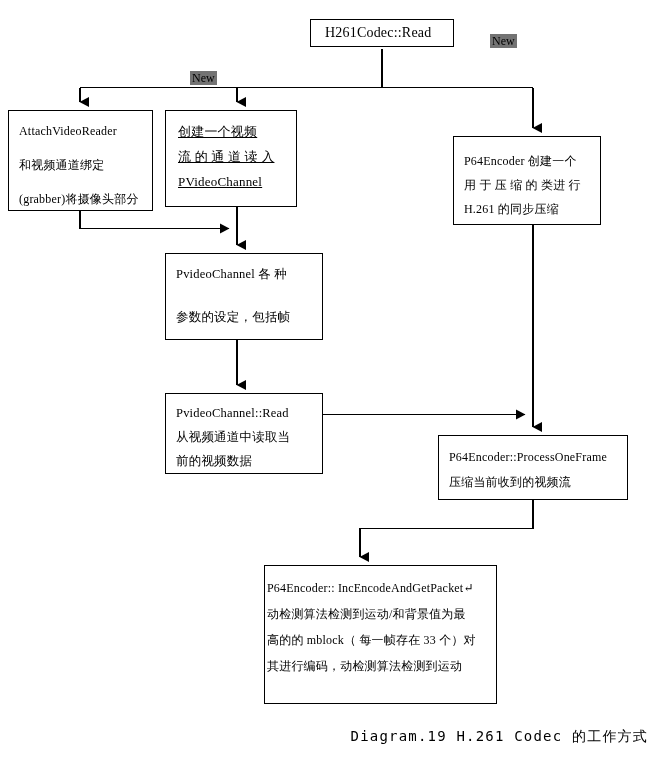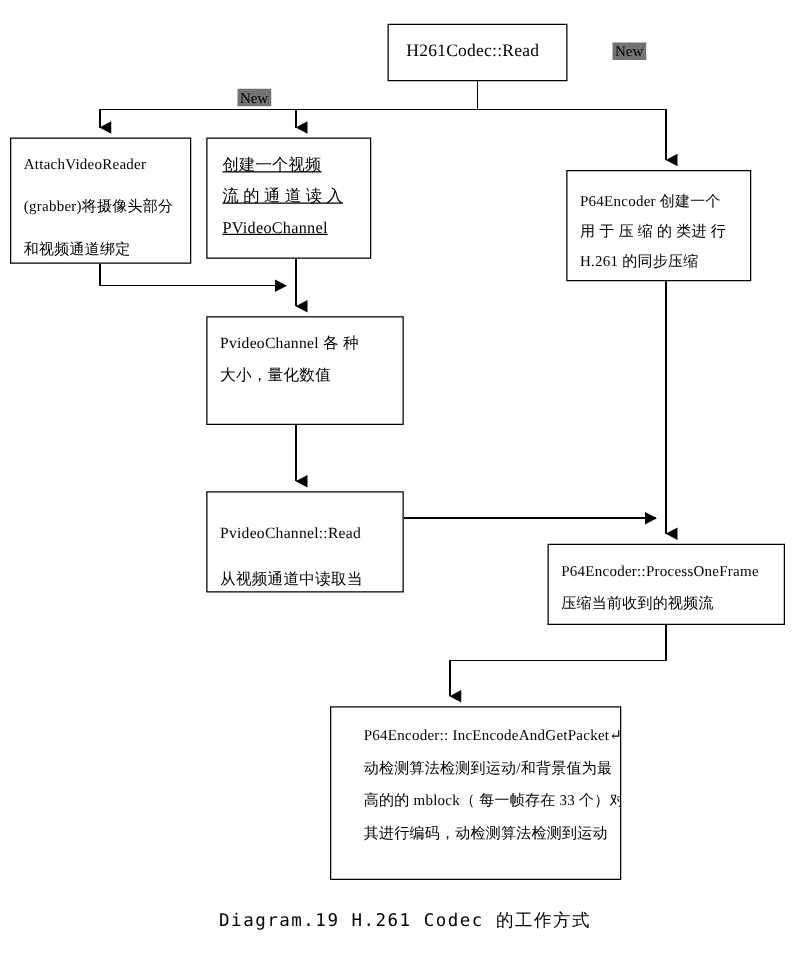--- a/index.html
+++ b/index.html
@@ -39,21 +39,21 @@
     overflow: hidden;
   }
   .node .line {
     display: block;
     white-space: nowrap;
     font-family: "Liberation Serif", "DejaVu Serif", serif;
     letter-spacing: 0.2px;
   }
   
   #node-h261read {
-    left: 310px; top: 19px; width: 144px; height: 46px;
+    left: 310px; top: 19px; width: 144px; height: 28px;
     justify-content: center;
     padding-left: 14px;
   }
   #node-h261read .line { font-size: 14px; line-height: 16px; }
 
   #node-attachvideoreader {
     left: 8px; top: 110px; width: 145px; height: 101px;
     padding: 9px 0 0 10px;
     justify-content: space-between;
   }
@@ -70,40 +70,41 @@
     left: 453px; top: 136px; width: 148px; height: 89px;
     padding: 8px 0 0 10px;
     justify-content: center;
   }
   #node-p64encoder .line { font-size: 12px; line-height: 24px; }
 
   #node-pvideochannel-params {
     left: 165px; top: 253px; width: 158px; height: 87px;
     padding: 7px 0 0 10px;
     justify-content: flex-start;
+    gap: 17px;
   }
   #node-pvideochannel-params .line { font-size: 12.5px; line-height: 26px; }
 
   #node-pvideochannel-read {
     left: 165px; top: 393px; width: 158px; height: 81px;
     padding: 7px 0 0 10px;
     justify-content: flex-start;
   }
-  #node-pvideochannel-read .line { font-size: 12.5px; line-height: 24px; margin-top: 13px; }
+  #node-pvideochannel-read .line { font-size: 12.5px; line-height: 24px; }
 
   #node-processoneframe {
     left: 438px; top: 435px; width: 190px; height: 65px;
     padding: 9px 0 12px 10px;
     justify-content: flex-start;
   }
   #node-processoneframe .line { font-size: 12px; line-height: 25px; }
 
   #node-incencodeandgetpacket {
     left: 264px; top: 565px; width: 233px; height: 139px;
-    padding: 9px 0 0 26px;
+    padding: 9px 0 0 2px;
     justify-content: flex-start;
   }
   #node-incencodeandgetpacket .line { font-size: 12px; line-height: 26px; }
 
   .edge-label {
     position: absolute;
     font-family: "Liberation Serif", "DejaVu Serif", serif;
     font-size: 12px;
     line-height: 14px;
     white-space: nowrap;
@@ -111,21 +112,21 @@
     padding: 0 2px;
   }
   #label-new-left { left: 190px; top: 71px; }
   #label-new-right { left: 490px; top: 34px; }
 
   #caption {
     position: absolute;
     left: 0;
     top: 728px;
     width: 648px;
-    text-align: center;
+    text-align: right;
     font-family: "DejaVu Sans Mono", "Liberation Mono", monospace;
     font-size: 14px;
     letter-spacing: 1.2px;
     white-space: nowrap;
   }
 </style>
 </head>
 <body>
 
 <div id="diagram-root">
@@ -165,38 +166,39 @@
       <path d="M533,500 L533,528.5 L360,528.5 L360,557" marker-end="url(#arrow-down)"></path>
     </g>
   </svg>
 
   <div class="node" id="node-h261read">
     <span class="line">H261Codec::Read</span>
   </div>
 
   <div class="node" id="node-attachvideoreader">
     <span class="line">AttachVideoReader</span>
+    <span class="line">和视频通道绑定</span>
     <span class="line">(grabber)将摄像头部分</span>
-    <span class="line">和视频通道绑定</span>
   </div>
 
   <div class="node" id="node-createvideostream">
     <span class="line">创建一个视频</span>
     <span class="line">流 的 通 道 读 入</span>
     <span class="line">PVideoChannel</span>
   </div>
 
   <div class="node" id="node-p64encoder">
     <span class="line">P64Encoder 创建一个</span>
     <span class="line">用 于 压 缩 的 类进 行</span>
     <span class="line">H.261 的同步压缩</span>
   </div>
 
   <div class="node" id="node-pvideochannel-params">
     <span class="line">PvideoChannel  各 种</span>
+    <span class="line">参数的设定，包括帧</span>
     <span class="line">大小，量化数值</span>
   </div>
 
   <div class="node" id="node-pvideochannel-read">
     <span class="line">PvideoChannel::Read</span>
     <span class="line">从视频通道中读取当</span>
     <span class="line">前的视频数据</span>
   </div>
 
   <div class="node" id="node-processoneframe">

